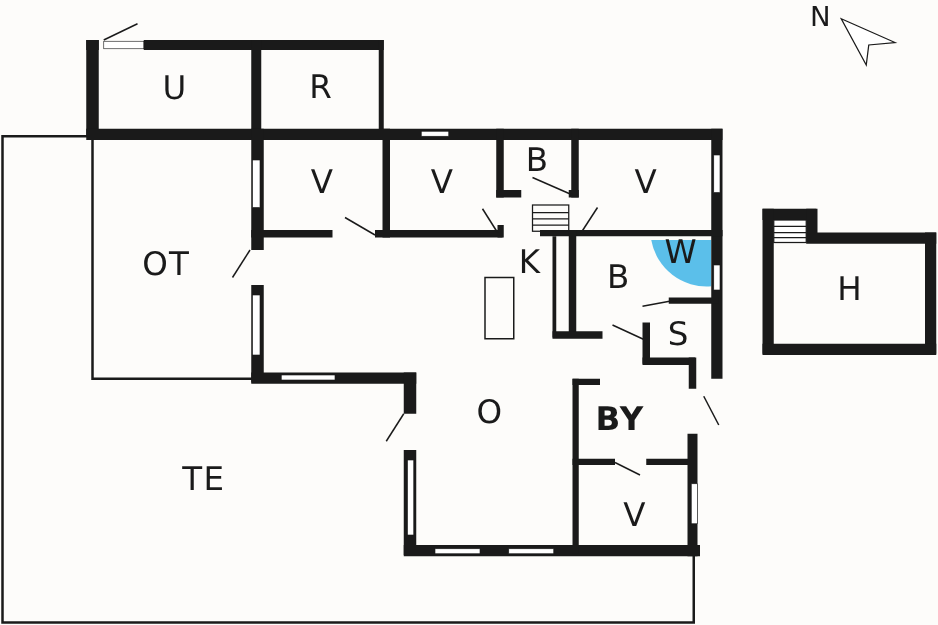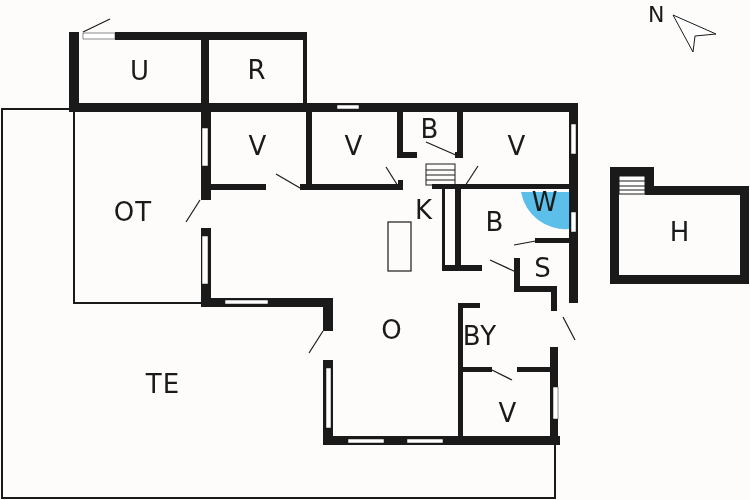--- a/index.html
+++ b/index.html
@@ -132,16 +132,16 @@
   <div class="lbl" style="left:354px;top:146px;">V</div>
   <div class="lbl" style="left:430px;top:129px;">B</div>
   <div class="lbl" style="left:517px;top:146px;">V</div>
   <div class="lbl" style="left:133px;top:212px;text-align:center;">OT</div>
   <div class="lbl" style="left:424px;top:210px;">K</div>
   <div class="lbl" style="left:545px;top:202px;">W</div>
   <div class="lbl" style="left:495px;top:222px;">B</div>
   <div class="lbl" style="left:543px;top:268px;">S</div>
   <div class="lbl" style="left:680px;top:232px;">H</div>
   <div class="lbl" style="left:392px;top:330px;">O</div>
-  <div class="lbl" style="left:480px;top:336px;">BY</div>
+  <div class="lbl" style="left:496px;top:336px;font-weight:bold;">BY</div>
   <div class="lbl" style="left:163px;top:384px;">TE</div>
   <div class="lbl" style="left:508px;top:413px;">V</div>
 </div>
 
 </body></html>

